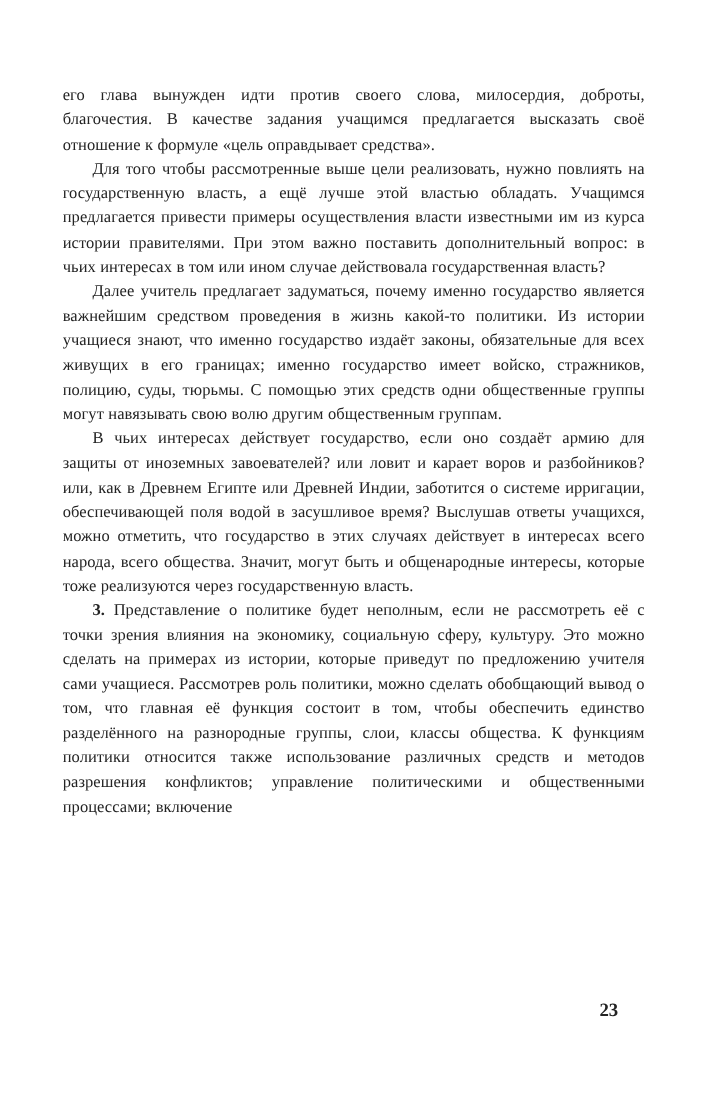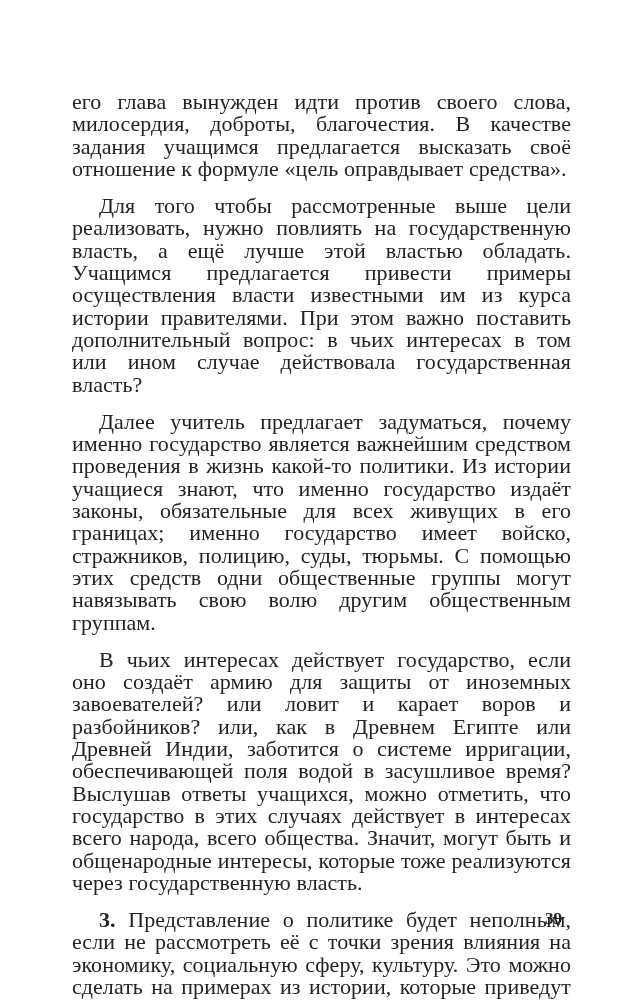--- a/index.html
+++ b/index.html
@@ -21,23 +21,23 @@
     background: #ffffff;
     box-sizing: border-box;
   }
   .text-column {
     position: absolute;
     left: 57px;
     top: 76px;
     width: 529px;
   }
   .para {
-    margin: 15px;
+    margin: 0;
     padding: 0;
-    font-size: 22px;
+    font-size: 15px;
     line-height: 22.3px;
     color: #232323;
     text-align: justify;
     text-justify: inter-word;
     text-indent: 27px;
     letter-spacing: 0.05px;
     word-spacing: 0.2px;
     -webkit-font-smoothing: antialiased;
   }
   .para.no-indent {
@@ -70,15 +70,15 @@
     <p class="para">Для того чтобы рассмотренные выше цели реализовать, нужно повлиять на государственную власть, а ещё лучше этой властью обладать. Учащимся предлагается привести примеры осуществления власти известными им из курса истории правителями. При этом важно поставить дополнительный вопрос: в чьих интересах в том или ином случае действовала государственная власть?</p>
 
     <p class="para">Далее учитель предлагает задуматься, почему именно государство является важнейшим средством проведения в жизнь какой-то политики. Из истории учащиеся знают, что именно государство издаёт законы, обязательные для всех живущих в его границах; именно государство имеет войско, стражников, полицию, суды, тюрьмы. С помощью этих средств одни общественные группы могут навязывать свою волю другим общественным группам.</p>
 
     <p class="para">В чьих интересах действует государство, если оно создаёт армию для защиты от иноземных завоевателей? или ловит и карает воров и разбойников? или, как в Древнем Египте или Древней Индии, заботится о системе ирригации, обеспечивающей поля водой в засушливое время? Выслушав ответы учащихся, можно отметить, что государство в этих случаях действует в интересах всего народа, всего общества. Значит, могут быть и общенародные интересы, которые тоже реализуются через государственную власть.</p>
 
     <p class="para"><span class="lead">3.</span><span> Представление о политике будет неполным, если не рассмотреть её с точки зрения влияния на экономику, социальную сферу, культуру. Это можно сделать на примерах из истории, которые приведут по предложению учителя сами учащиеся. Рассмотрев роль политики, можно сделать обобщающий вывод о том, что главная её функция состоит в том, чтобы обеспечить единство разделённого на разнородные группы, слои, классы общества. К функциям политики относится также использование различных средств и методов разрешения конфликтов; управление политическими и общественными процессами; включение</span></p>
 
   </div>
 
-  <div class="page-number">39</div>
+  <div class="page-number">23</div>
 
 </div>
 
 </body></html>

